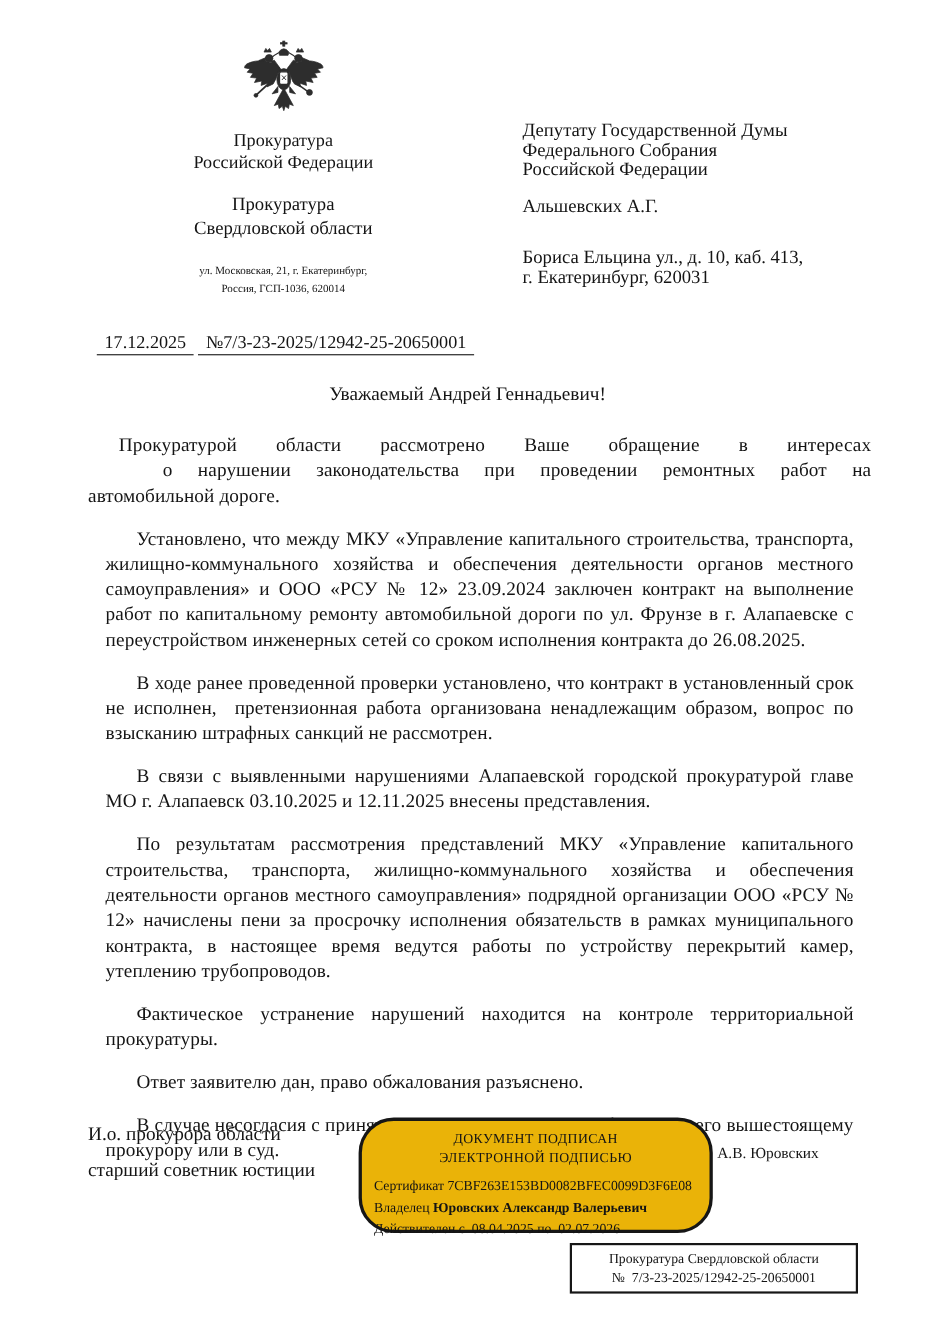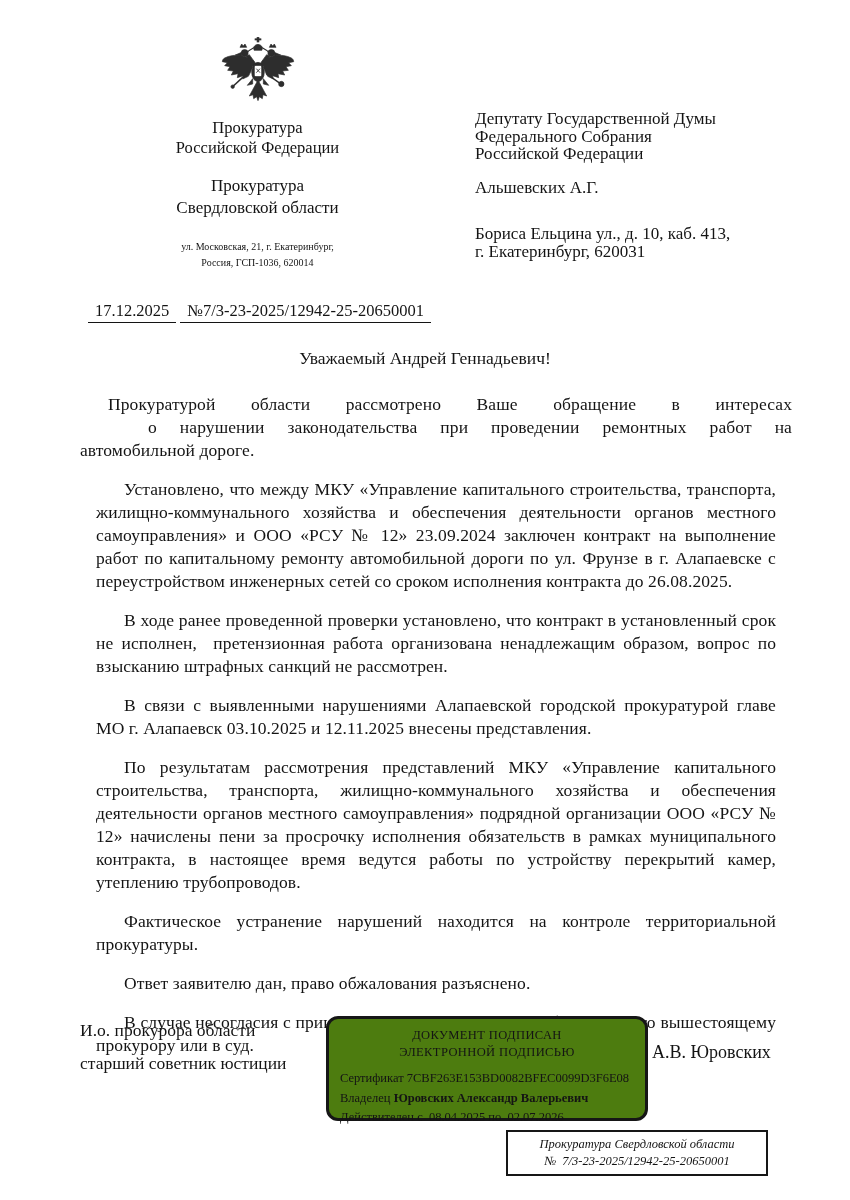--- a/index.html
+++ b/index.html
@@ -45,39 +45,39 @@
   }
   .bodytext p { margin: 16px; text-indent: 28px; }
   .jl { text-align: justify; text-align-last: justify; }
   .op-l1 { text-indent: 28px; }
   .op-l2 { padding-left: 68px; }
 
   
   .sigblock { position: absolute; left: 0; top: 1012px; width: 850px; height: 120px; }
   .sig-pos { position: absolute; left: 80px; top: 2px; font-size: 17.5px; }
   .sig-pos div { line-height: 33px; }
-  .sig-name { position: absolute; left: 652px; top: 30px; font-size: 18px; }
+  .sig-name { position: absolute; left: 652px; top: 30px; font-size: 14px; }
 
   .stampbox {
     position: absolute; left: 326px; top: 4px;
     width: 316px; height: 99px;
-    border: 3px solid #161616; border-radius: 12px;
-    background: #4d7c0f;
+    border: 3px solid #161616; border-radius: 32px;
+    background: #eab308;
   }
   .stamp-title { margin-top: 8px; text-align: center; font-size: 12.5px; line-height: 17px; letter-spacing: 0.4px; }
   .stamp-rows { margin: 8px 6px 0 11px; font-size: 12.5px; }
   .stamp-rows .row { line-height: 19.5px; white-space: nowrap; }
   .bold { font-weight: bold; }
 
   
   .regbox {
-    position: absolute; left: 506px; top: 1130px;
+    position: absolute; left: 518px; top: 1130px;
     width: 258px; height: 42px;
     border: 2px solid #161616;
-    font-size: 12.5px; text-align: center; font-style: italic;
+    font-size: 12.5px; text-align: center;
   }
   .regbox div { line-height: 17px; }
   .regbox div:first-child { margin-top: 4px; }
 
   svg.coa { display: inline-block; }
 </style>
 </head>
 <body>
 
 <div class="page">

